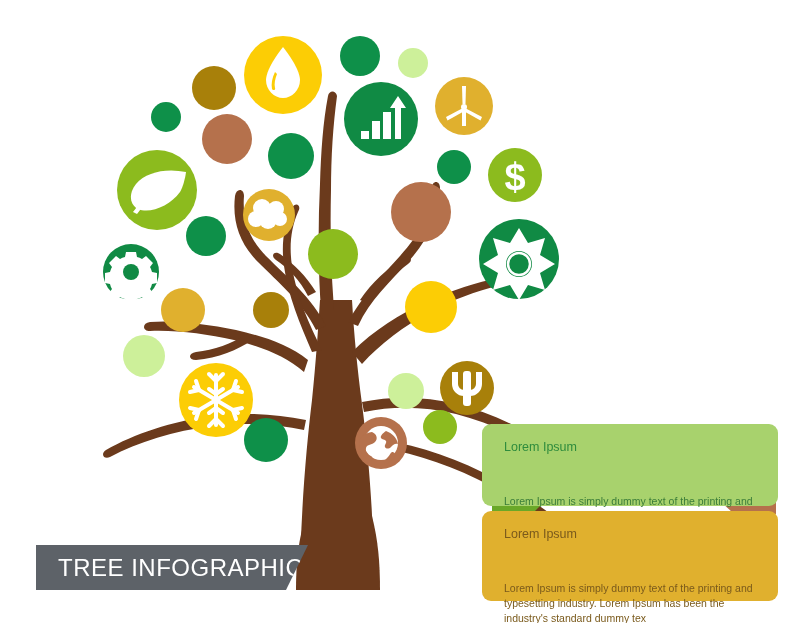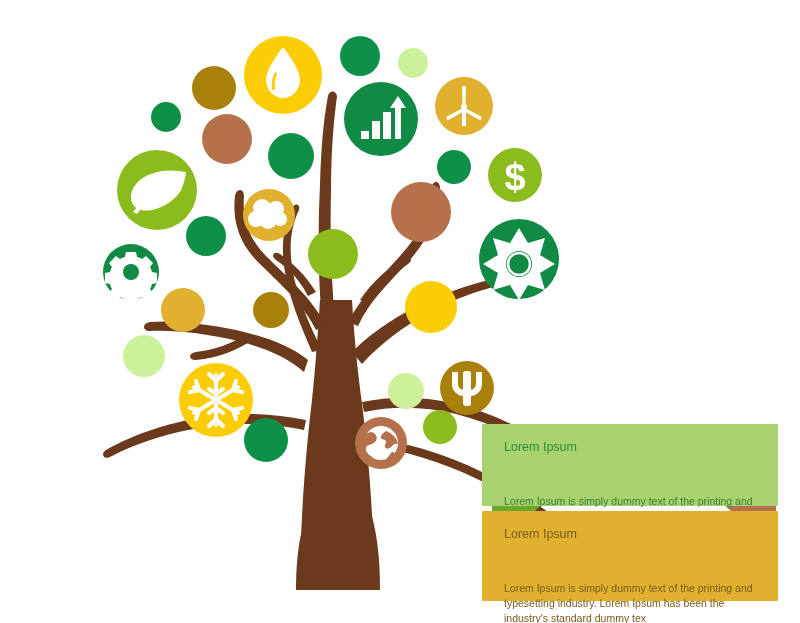--- a/index.html
+++ b/index.html
@@ -42,21 +42,21 @@
     color: #ffffff;
     font-size: 24px;
     letter-spacing: 0.5px;
     padding-left: 22px;
     white-space: nowrap;
   }
 
   
   .callout {
     position: absolute;
-    border-radius: 1px;
+    border-radius: 9px;
     box-sizing: border-box;
     padding: 16px 22px 14px 22px;
     z-index: 4;
   }
   .callout .co-title {
     font-size: 12.5px;
     margin: 0 0 2px 0;
     display: block;
     font-weight: normal;
   }
@@ -325,14 +325,17 @@
   <div class="callout callout-green">
     <span class="co-title">Lorem Ipsum</span>
     <span class="co-body">Lorem Ipsum is simply dummy text of the printing and typesetting industry. Lorem Ipsum has been the industry's standard dummy tex</span>
   </div>
 
   <div class="callout callout-gold">
     <span class="co-title">Lorem Ipsum</span>
     <span class="co-body">Lorem Ipsum is simply dummy text of the printing and typesetting industry. Lorem Ipsum has been the industry's standard dummy tex</span>
   </div>
 
+  <div class="title-banner">
+    <span>TREE INFOGRAPHIC</span>
+  </div>
 
 </div>
 
 </body></html>

